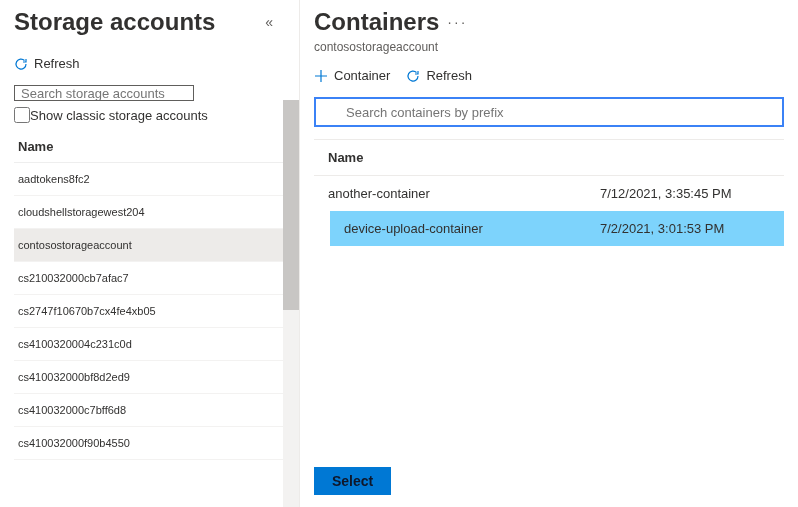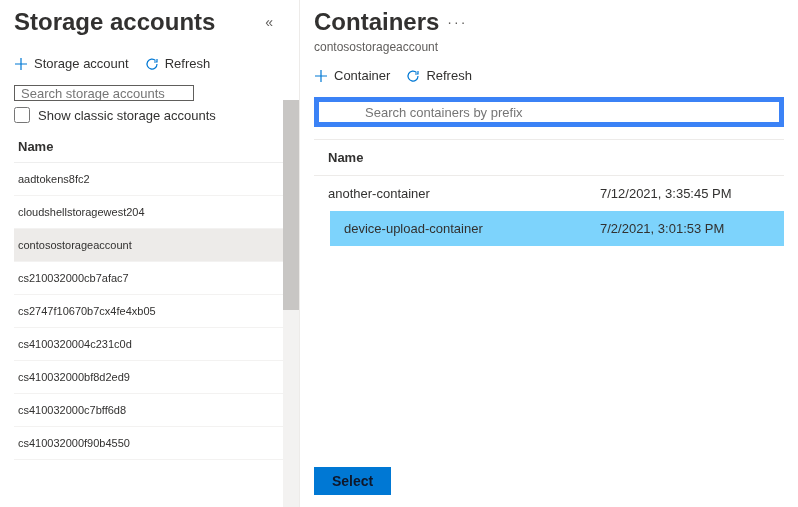--- a/index.html
+++ b/index.html
@@ -91,43 +91,43 @@
     border: 1px solid #605e5c;
     height: 16px;
     padding: 0 6px;
     font-size: 13px;
     width: 180px;
     color: #323130;
     outline: none;
   }
   .search-box-wide {
     width: 100%;
-    border: 5px solid #3b82f6;
+    border: 2px solid #3b82f6;
     height: 30px;
-    padding: 0 8px 0 46px;
+    padding: 0 8px 0 30px;
     font-size: 13px;
     color: #323130;
     outline: none;
     position: relative;
   }
   .search-wrap {
     position: relative;
     margin-bottom: 6px;
   }
   .search-wrap .sicon {
     position: absolute;
     left: 8px;
     top: 50%;
     transform: translateY(-50%);
     color: #605e5c;
   }
   .checkbox-row {
     display: flex;
     align-items: center;
-    gap: 8px;
+    gap: 0;
     margin: 6px 0 8px 0;
     font-size: 13px;
   }
   .checkbox-row input {
     width: 16px;
     height: 16px;
   }
   .col-header {
     font-weight: 600;
     font-size: 13px;
@@ -188,28 +188,20 @@
 </head>
 <body>
 
 <div class="left-panel">
   <div class="panel-header">
     <div class="panel-title">Storage accounts</div>
     <div class="collapse-chevron">«</div>
   </div>
 
   <div class="toolbar">
-    <div class="toolbar-btn">
-      <span class="ticon">
-        <svg width="14" height="14" viewBox="0 0 14 14">
-            <path d="M7 1v12M1 7h12" stroke="#0078d4" stroke-width="1.2" fill="none"></path>
-          </svg>
-      </span>
-      <span>Storage account</span>
-    </div>
     <div class="toolbar-btn">
       <span class="ticon">
         <svg width="14" height="14" viewBox="0 0 14 14">
             <path d="M12 7a5 5 0 1 1-1.5-3.5M12 2v3h-3" stroke="#0078d4" stroke-width="1.2" fill="none"></path>
           </svg>
       </span>
       <span>Refresh</span>
     </div>
   </div>
 

